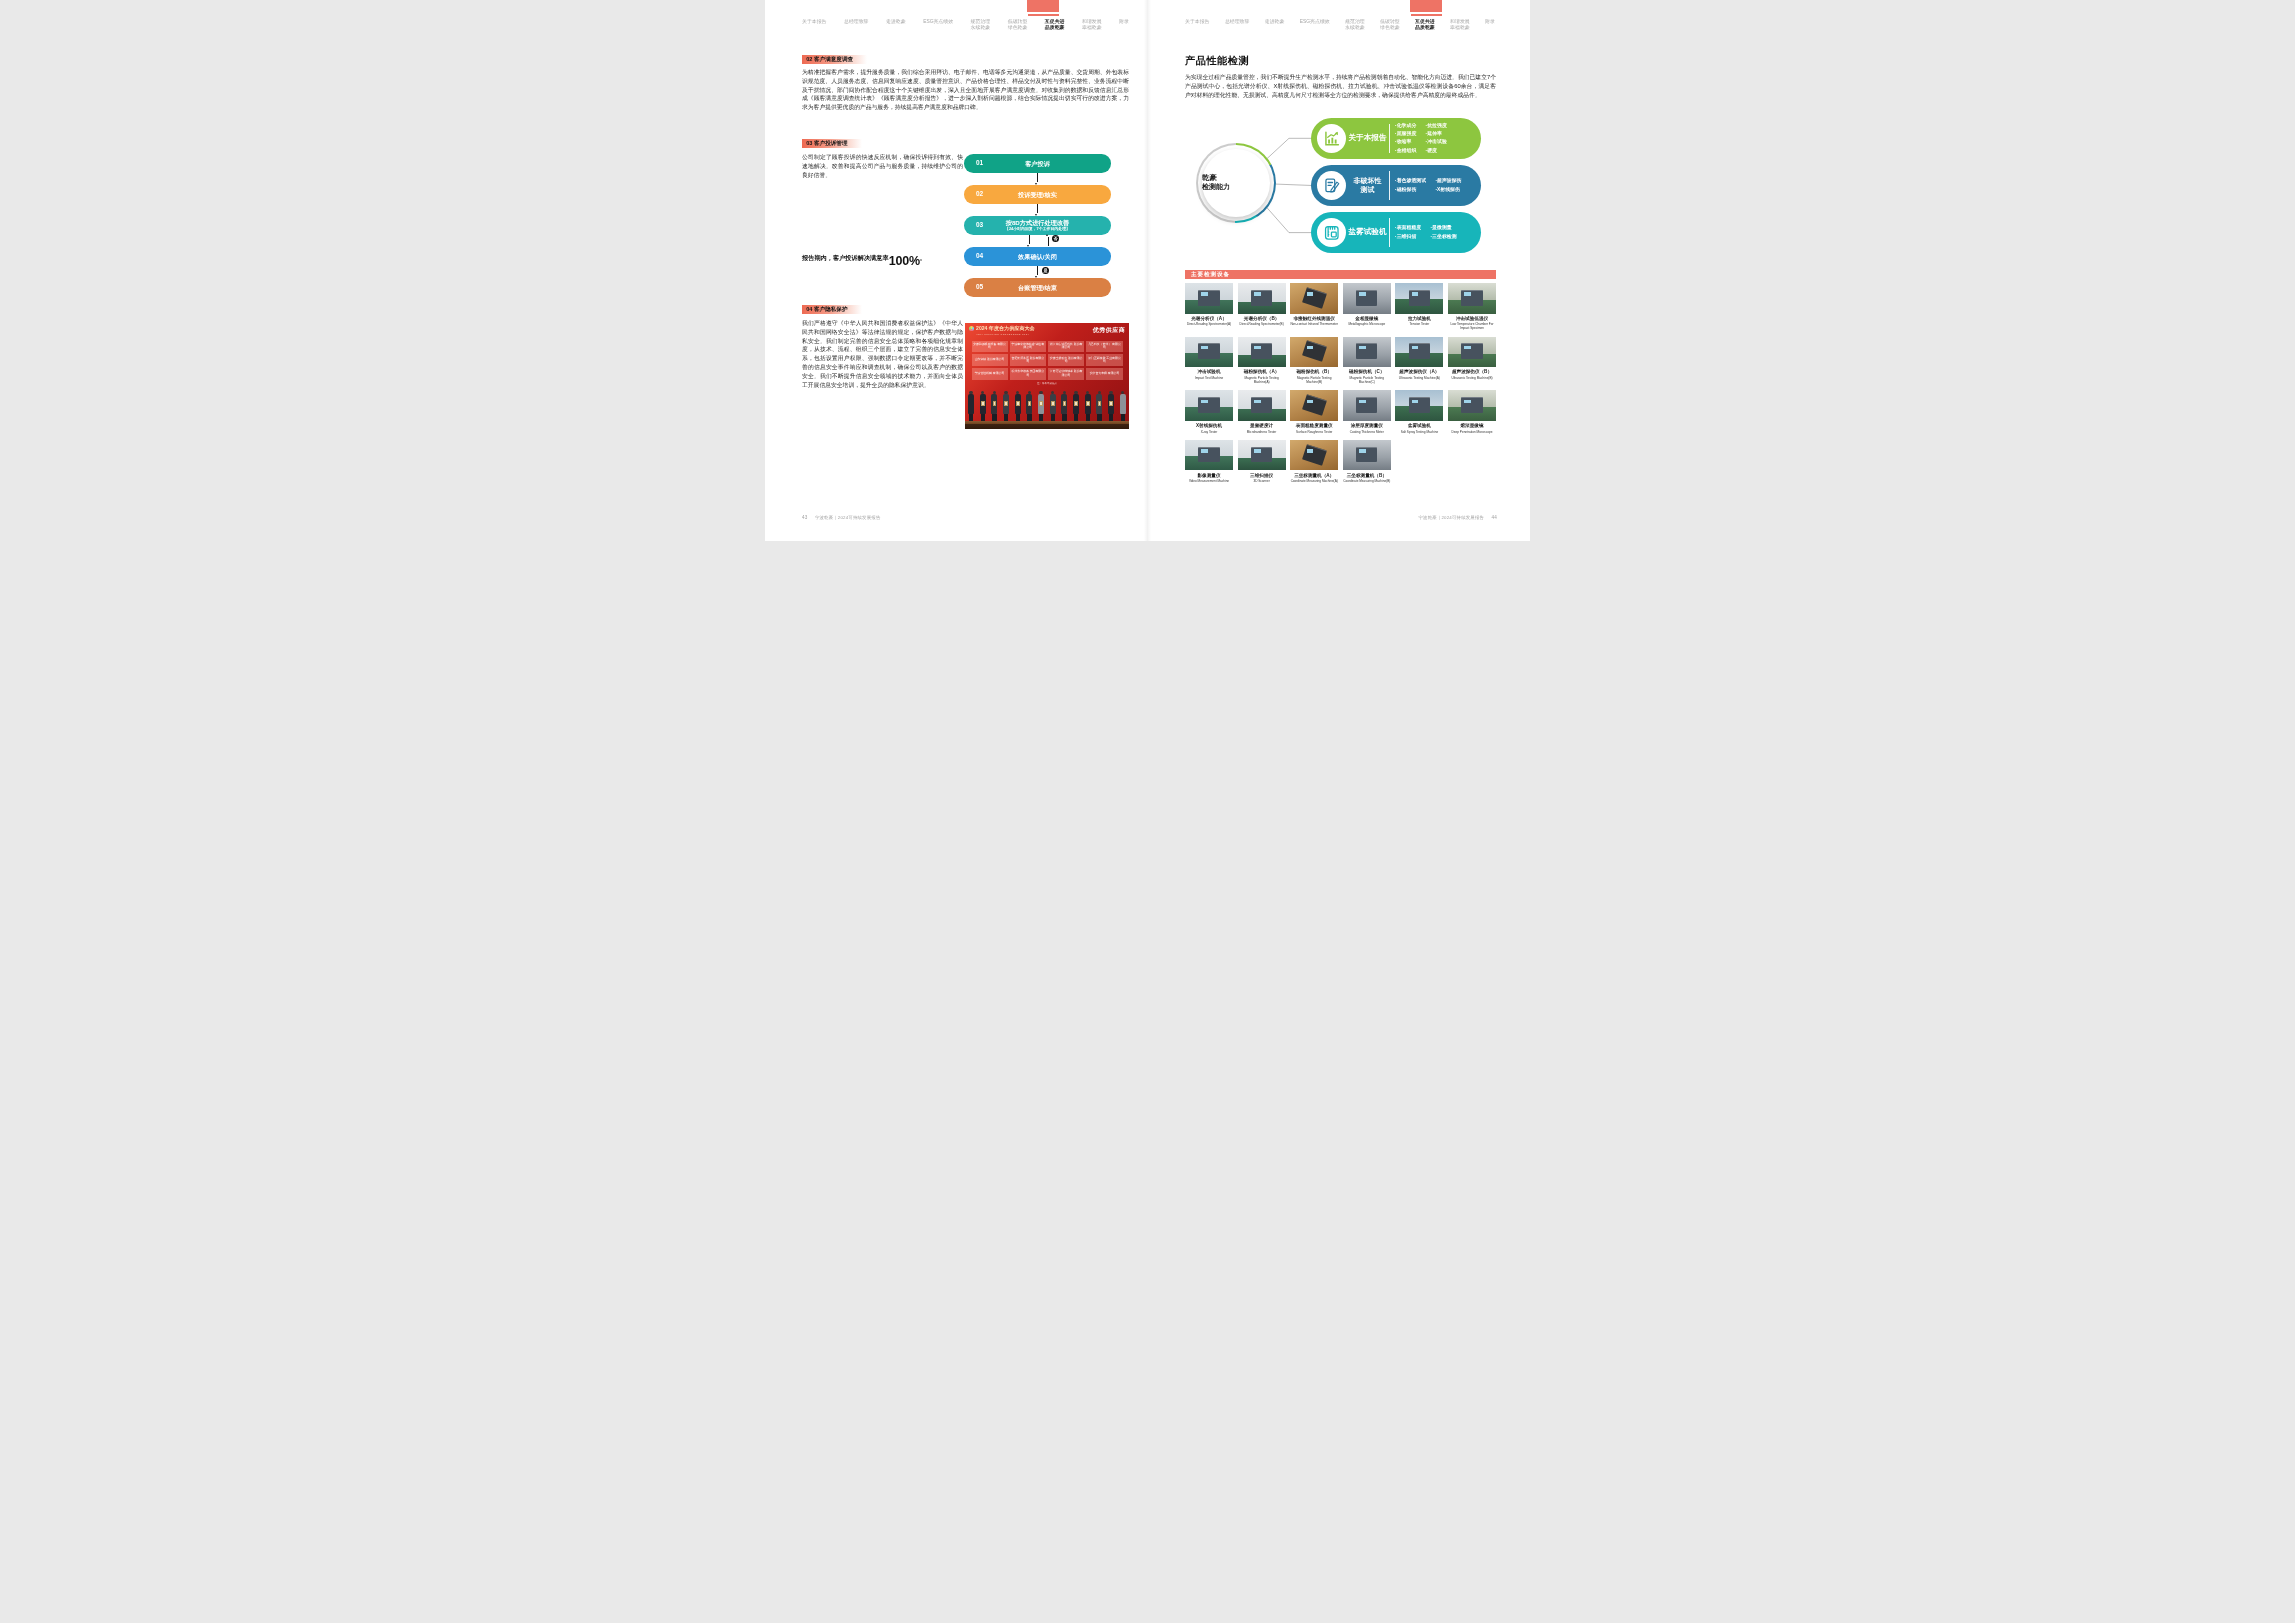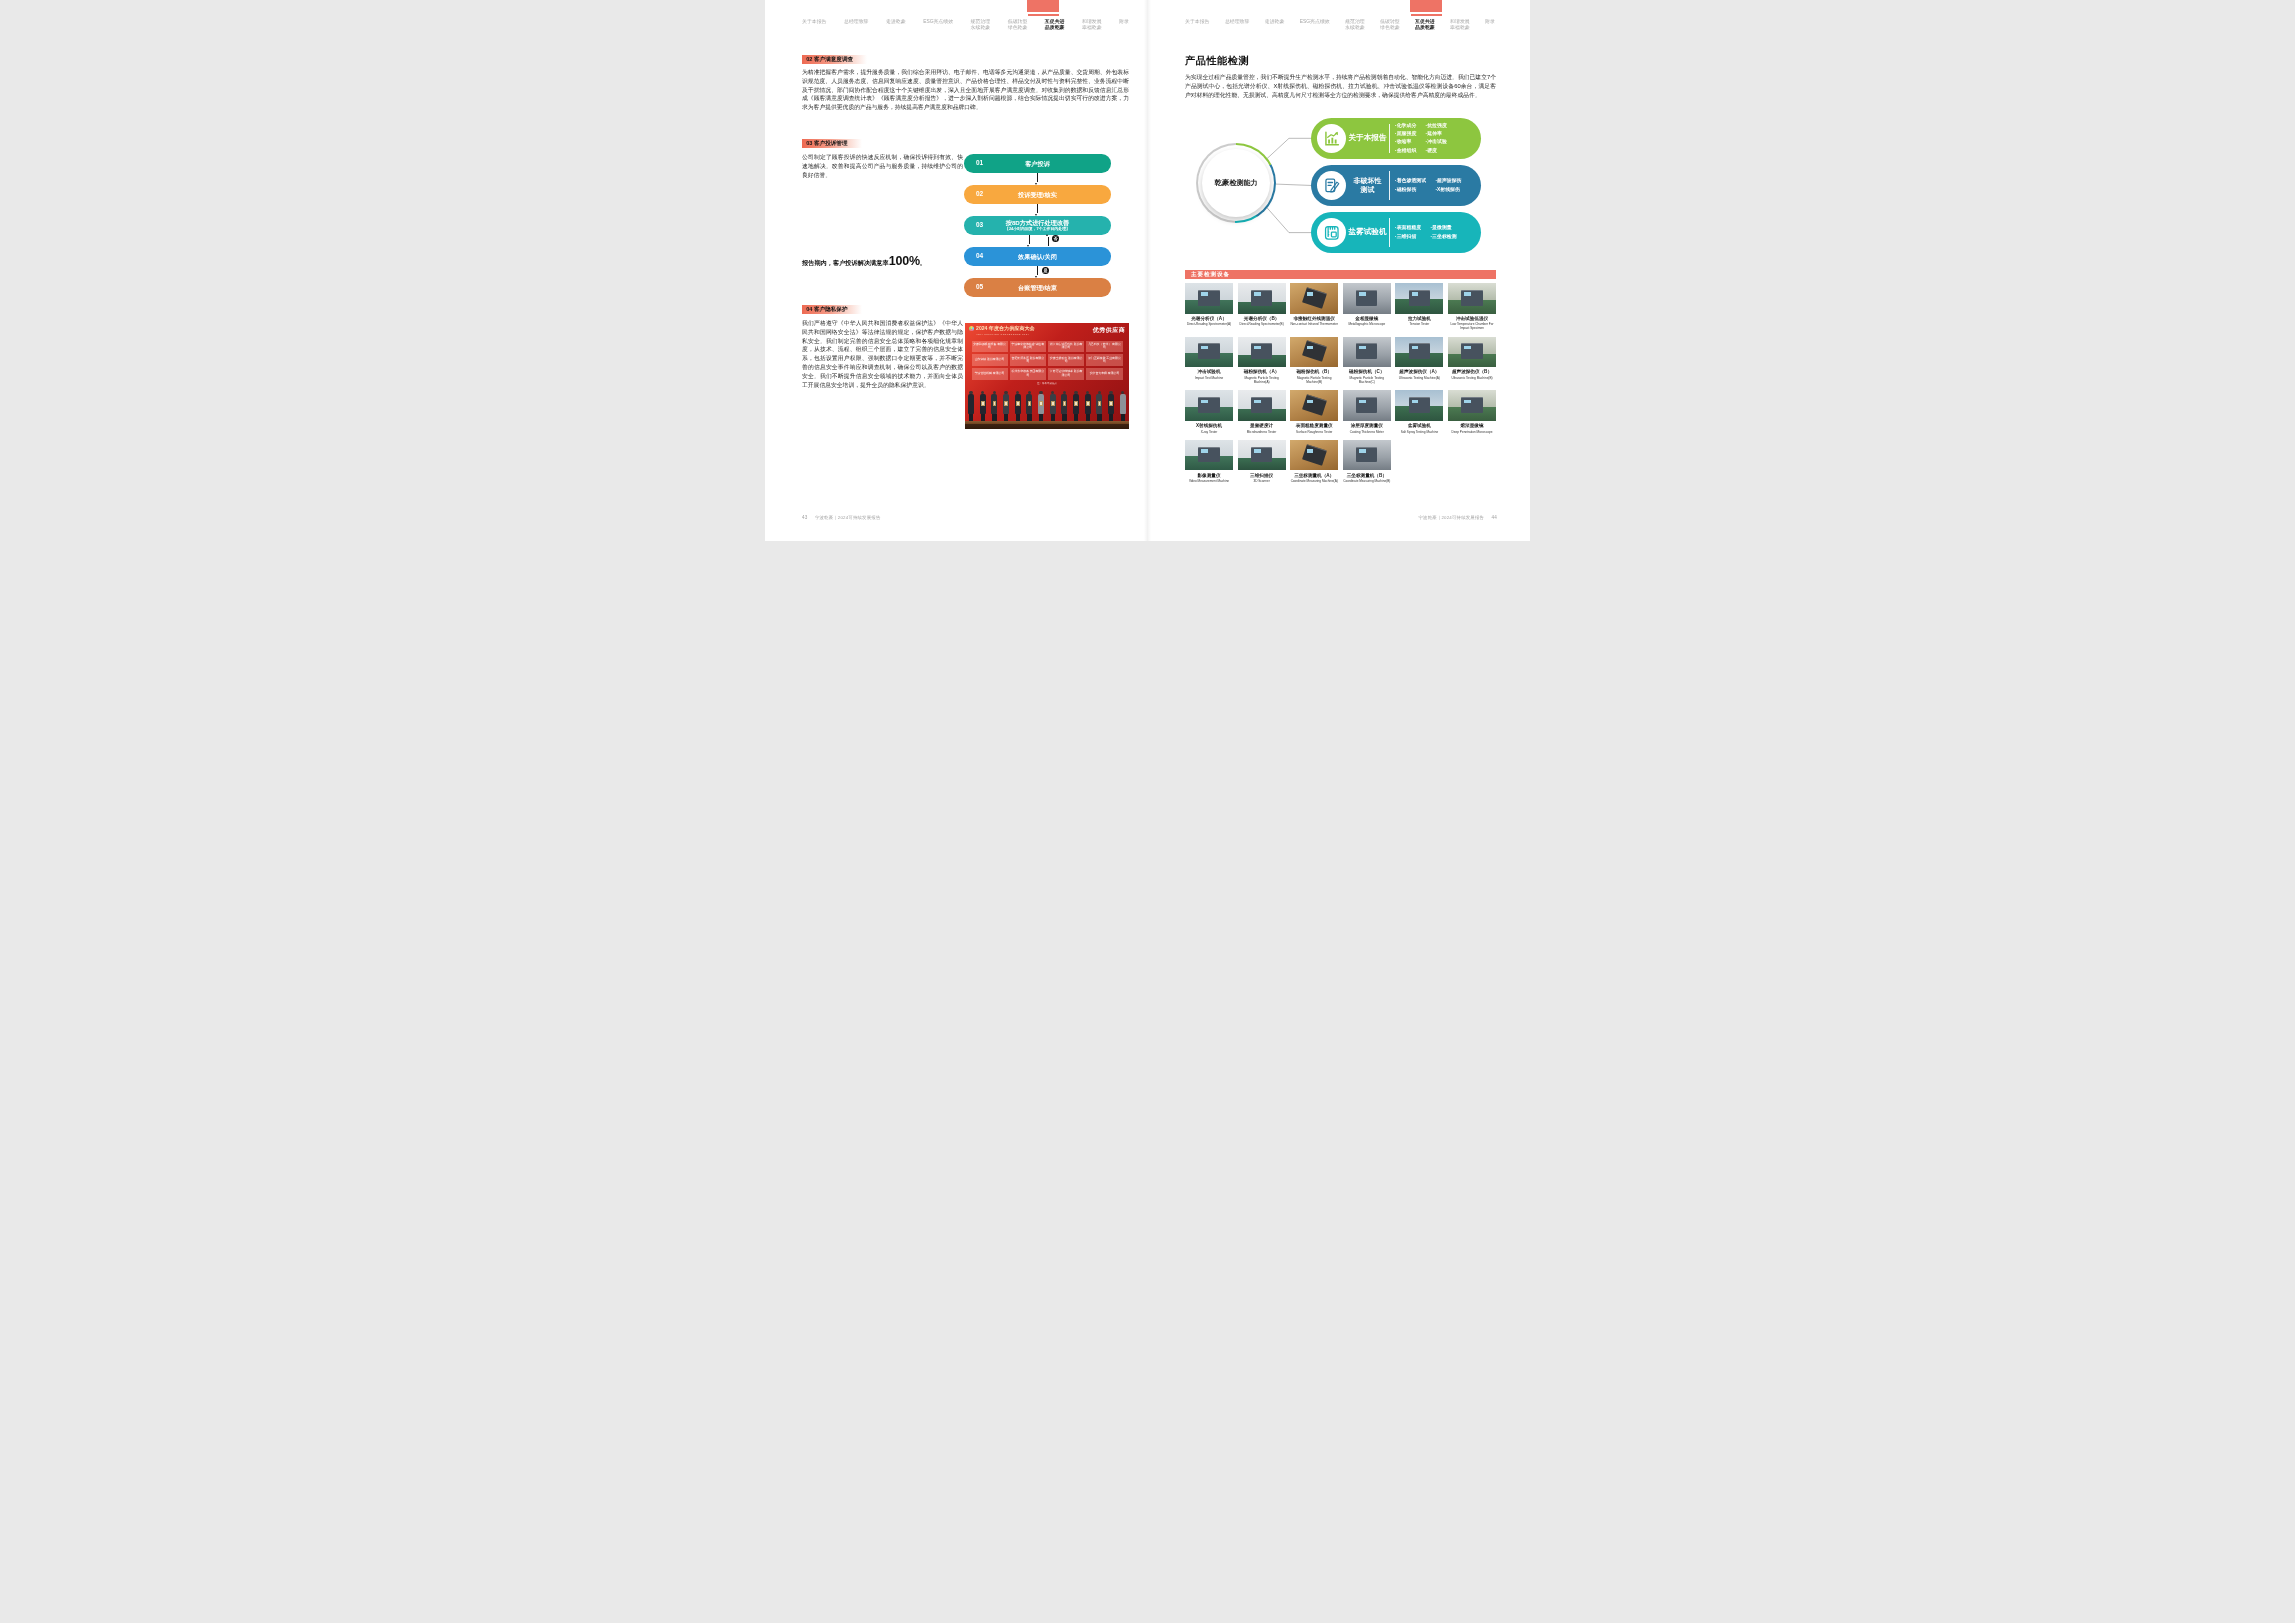--- a/index.html
+++ b/index.html
@@ -16,21 +16,21 @@
   .bookmark{position:absolute;top:0;width:32px;height:12px;background:var(--accent,#ee7365);}
   .bookmark-line{position:absolute;top:14.3px;width:30.5px;height:1.9px;background:var(--accent,#ee7365);}
   .nav{position:absolute;top:19.4px;display:flex;justify-content:space-between;align-items:flex-start;}
   .nav .tab{font-size:4.9px;line-height:6px;color:#a7a7a7;text-align:center;white-space:pre-line;cursor:pointer;}
   .nav .tab.active{color:#1f1f1f;font-weight:bold;}
 
   
   .badge{position:absolute;height:8.8px;padding:1.4px 14px 0 4.2px;font-size:5.6px;font-weight:bold;color:#151515;
     background:linear-gradient(90deg,#ee6a52 0%,#f59a86 45%,#fad9d0 78%,rgba(255,255,255,0) 100%);}
   .body-text{position:absolute;font-size:5.8px;line-height:8.8px;text-align:justify;color:#262626;}
-  .highlight-line{position:absolute;display:flex;align-items:flex-end;color:#111;}
+  .highlight-line{position:absolute;display:flex;align-items:flex-start;color:#111;}
   .highlight-line .pre{font-size:6.2px;font-weight:bold;}
   .highlight-line .big{font-size:12.5px;font-weight:bold;letter-spacing:-0.2px;}
   .highlight-line .suf{font-size:6.2px;font-weight:bold;}
 
   
   #flow{position:absolute;left:199px;top:154px;width:147px;height:143px;}
   .fbar{position:absolute;left:0;width:147px;height:18.5px;border-radius:9.3px;color:#fff;
     display:flex;flex-direction:column;justify-content:center;align-items:center;}
   .fbar .fnum{position:absolute;left:12px;top:0;height:18.5px;line-height:18.5px;font-size:6.5px;font-weight:bold;}
   .fbar .flabel{font-size:6.2px;font-weight:bold;line-height:7px;}
@@ -72,21 +72,21 @@
   
   .rtitle{position:absolute;font-size:10.2px;font-weight:bold;color:#111;letter-spacing:0.5px;}
 
   
   #cap-diagram{position:absolute;left:0;top:117px;width:383px;height:143px;}
   #cap-lines{position:absolute;left:0;top:0;}
   .ring{position:absolute;left:48px;top:26px;width:80px;height:80px;border-radius:50%;
     background:conic-gradient(from 0deg,#8dc63f 0deg 62deg,#2a7aa3 62deg 148deg,#17b5ba 148deg 182deg,#cccccc 182deg 360deg);}
   .ring-hole{position:absolute;inset:1.9px;border-radius:50%;background:#fff;}
   .ring-inner{position:absolute;inset:6px;border-radius:50%;background:#fff;box-shadow:0 3.2px 6.5px rgba(0,0,0,.22);
-    display:flex;flex-direction:row;align-items:center;justify-content:center;}
+    display:flex;flex-direction:column;align-items:flex-start;justify-content:center;font-family:Liberation Mono, monospace;}
   .ring-inner .l1{font-size:7.4px;font-weight:bold;color:#222;line-height:9.3px;}
   .ring-inner .l2{font-size:7px;font-weight:bold;color:#222;line-height:8.8px;}
   .capsule{position:absolute;left:163px;width:170px;height:41px;border-radius:20.4px;display:flex;align-items:center;color:#fff;}
   .cap-icon{width:29px;height:29px;border-radius:50%;background:#fff;margin-left:6px;flex:0 0 auto;
     display:flex;align-items:center;justify-content:center;}
   .cap-name{width:43px;text-align:center;font-size:7.6px;font-weight:bold;line-height:8.8px;white-space:pre-line;flex:0 0 auto;}
   .cap-div{width:0.5px;height:29px;background:rgba(255,255,255,.9);flex:0 0 auto;}
   .cap-items{display:flex;gap:9.3px;padding-left:5.6px;flex:1 1 auto;}
   .cap-col{font-size:4.9px;font-weight:bold;line-height:8.3px;white-space:pre-line;}
 

